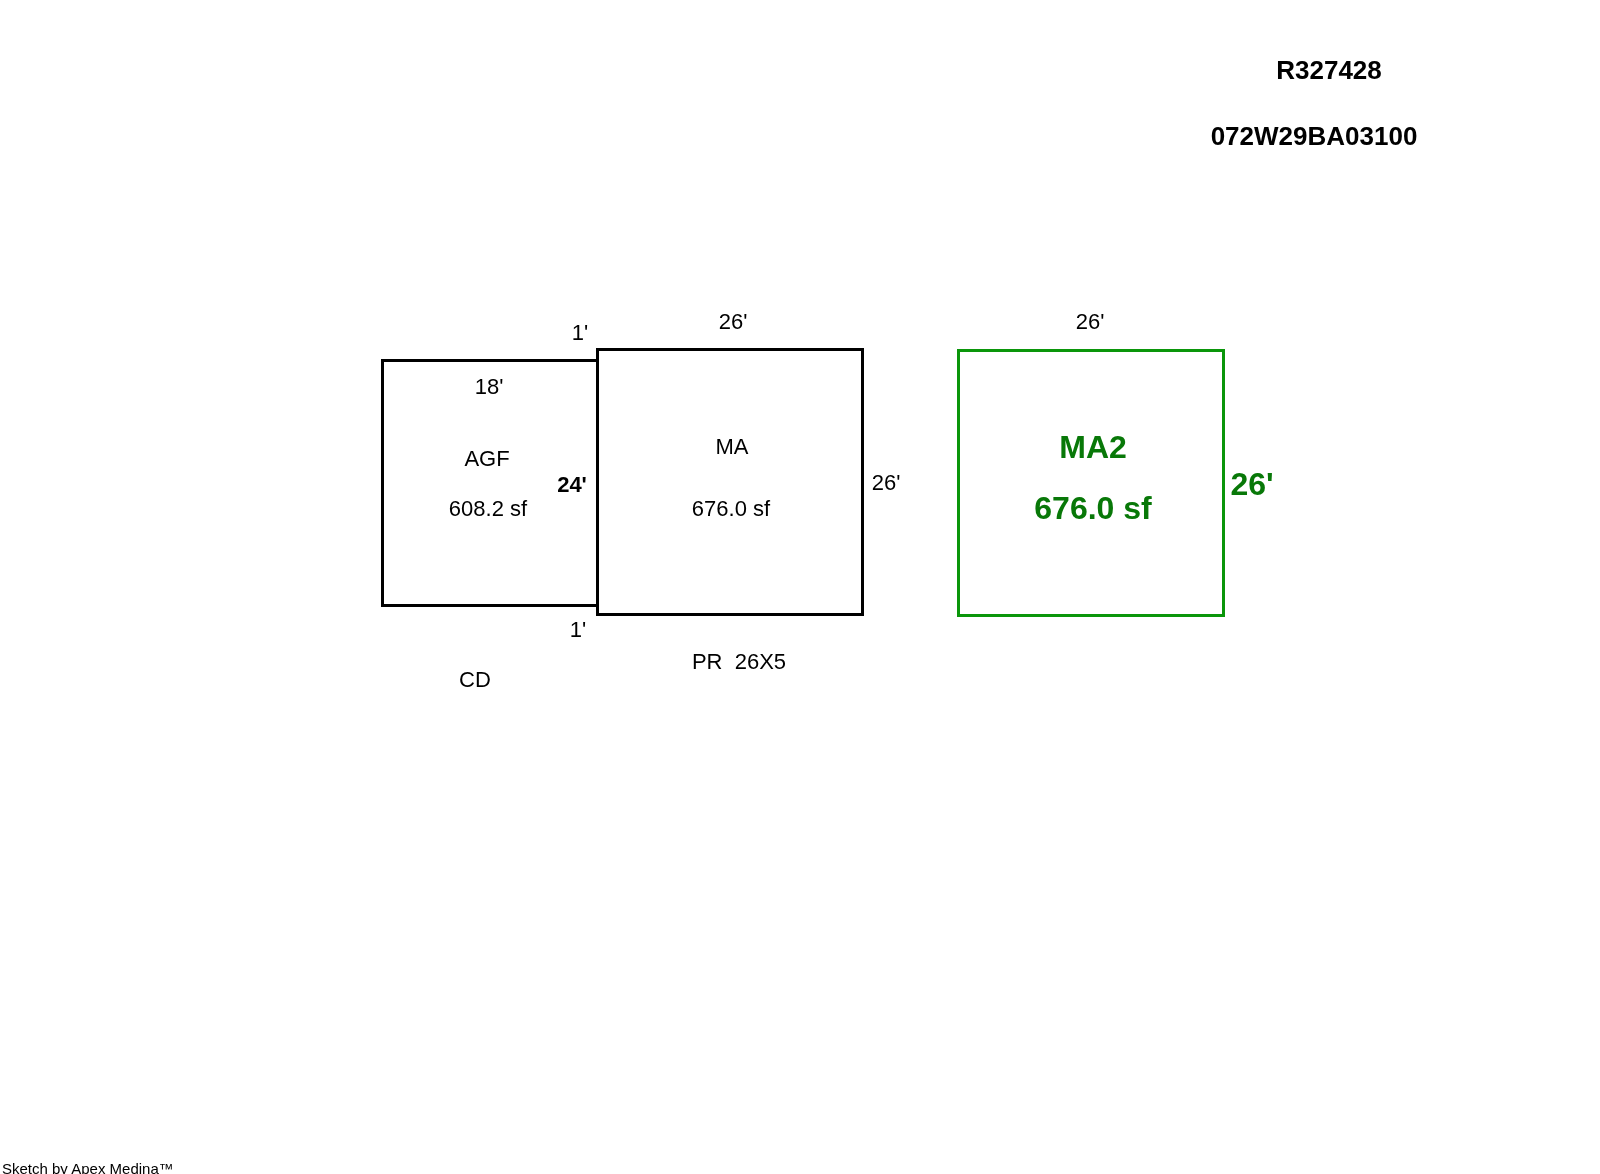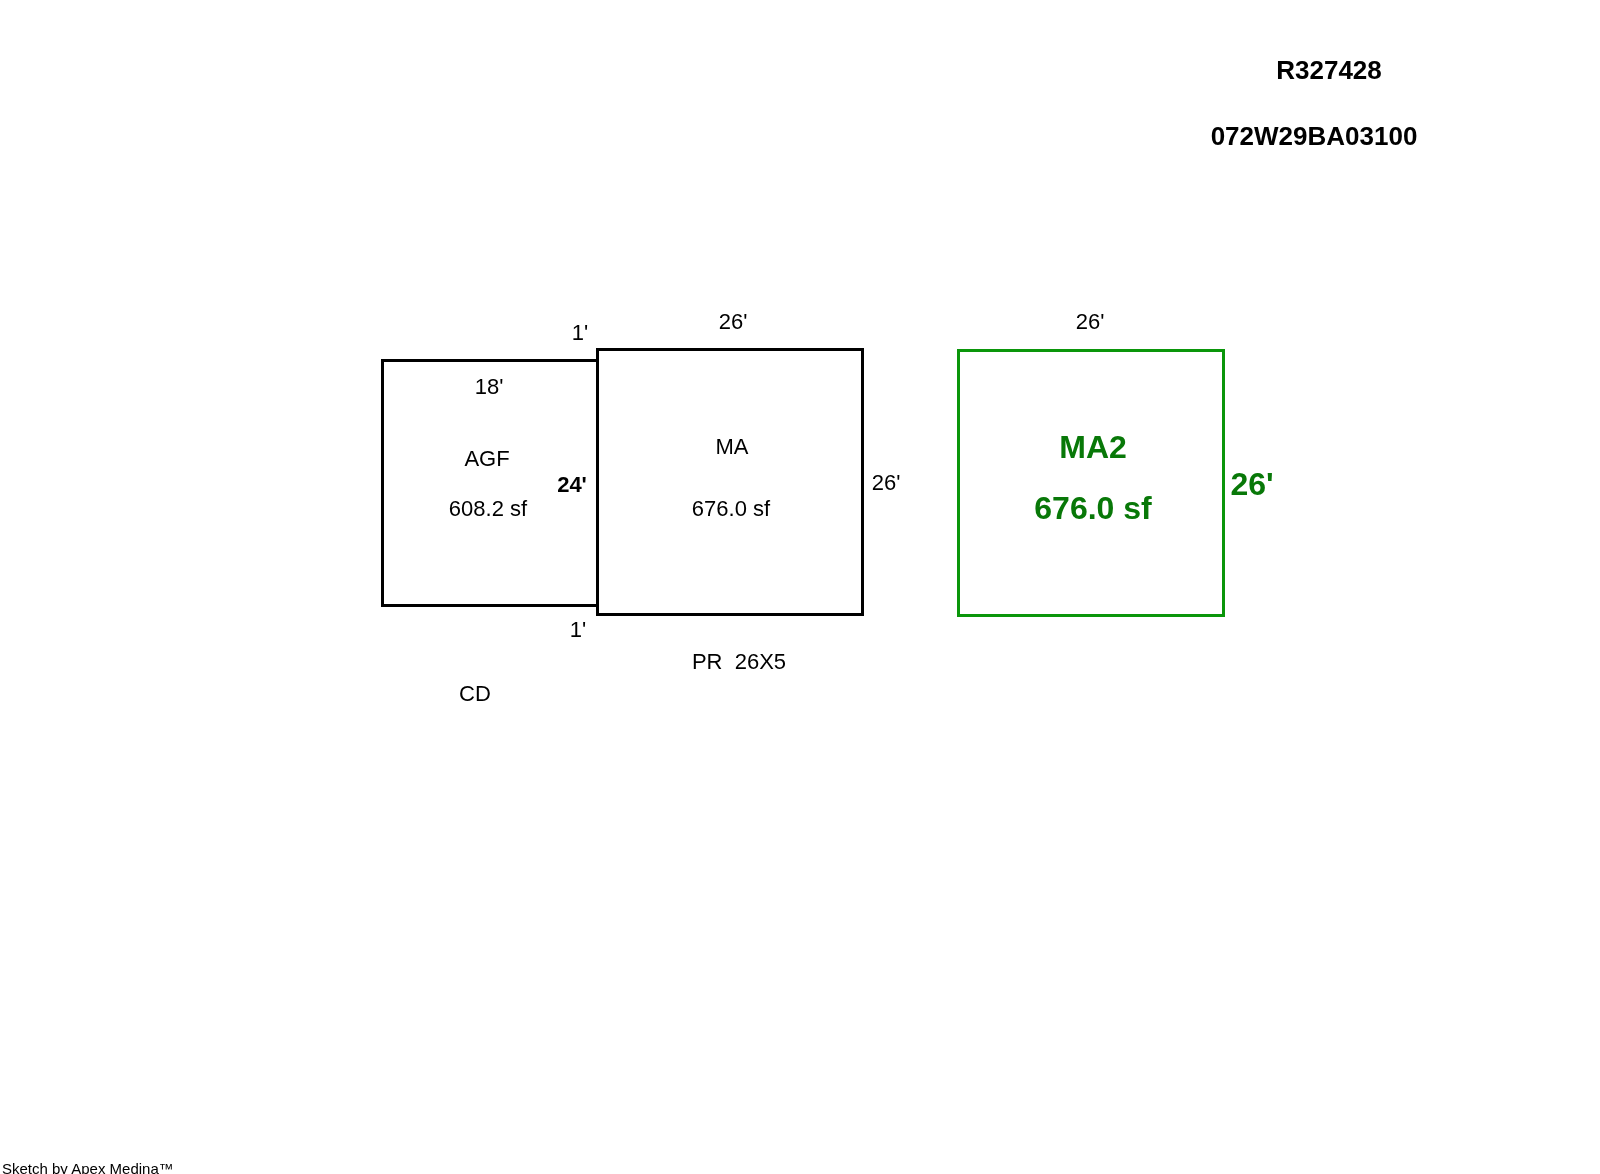--- a/index.html
+++ b/index.html
@@ -78,17 +78,17 @@
   <div class="lbl" style="left:732px; top:447px;">MA</div>
   <div class="lbl" style="left:731px; top:509px;">676.0 sf</div>
   <div class="lbl" style="left:886px; top:483px;">26'</div>
 
   <div class="lbl" style="left:1090px; top:322px;">26'</div>
   <div class="lbl green" style="left:1093px; top:447px;">MA2</div>
   <div class="lbl green" style="left:1093px; top:508px;">676.0 sf</div>
   <div class="lbl green" style="left:1252px; top:484px;">26'</div>
 
   <div class="lbl" style="left:739px; top:653px;margin-top:9px;">PR  26X5</div>
-  <div class="lbl" style="left:475px; top:680px;margin-top:14px;">CD</div>
+  <div class="lbl" style="left:475px; top:680px;">CD</div>
 
   <div class="footer-credit">Sketch by Apex Medina™</div>
 
 </div>
 
 </body></html>

